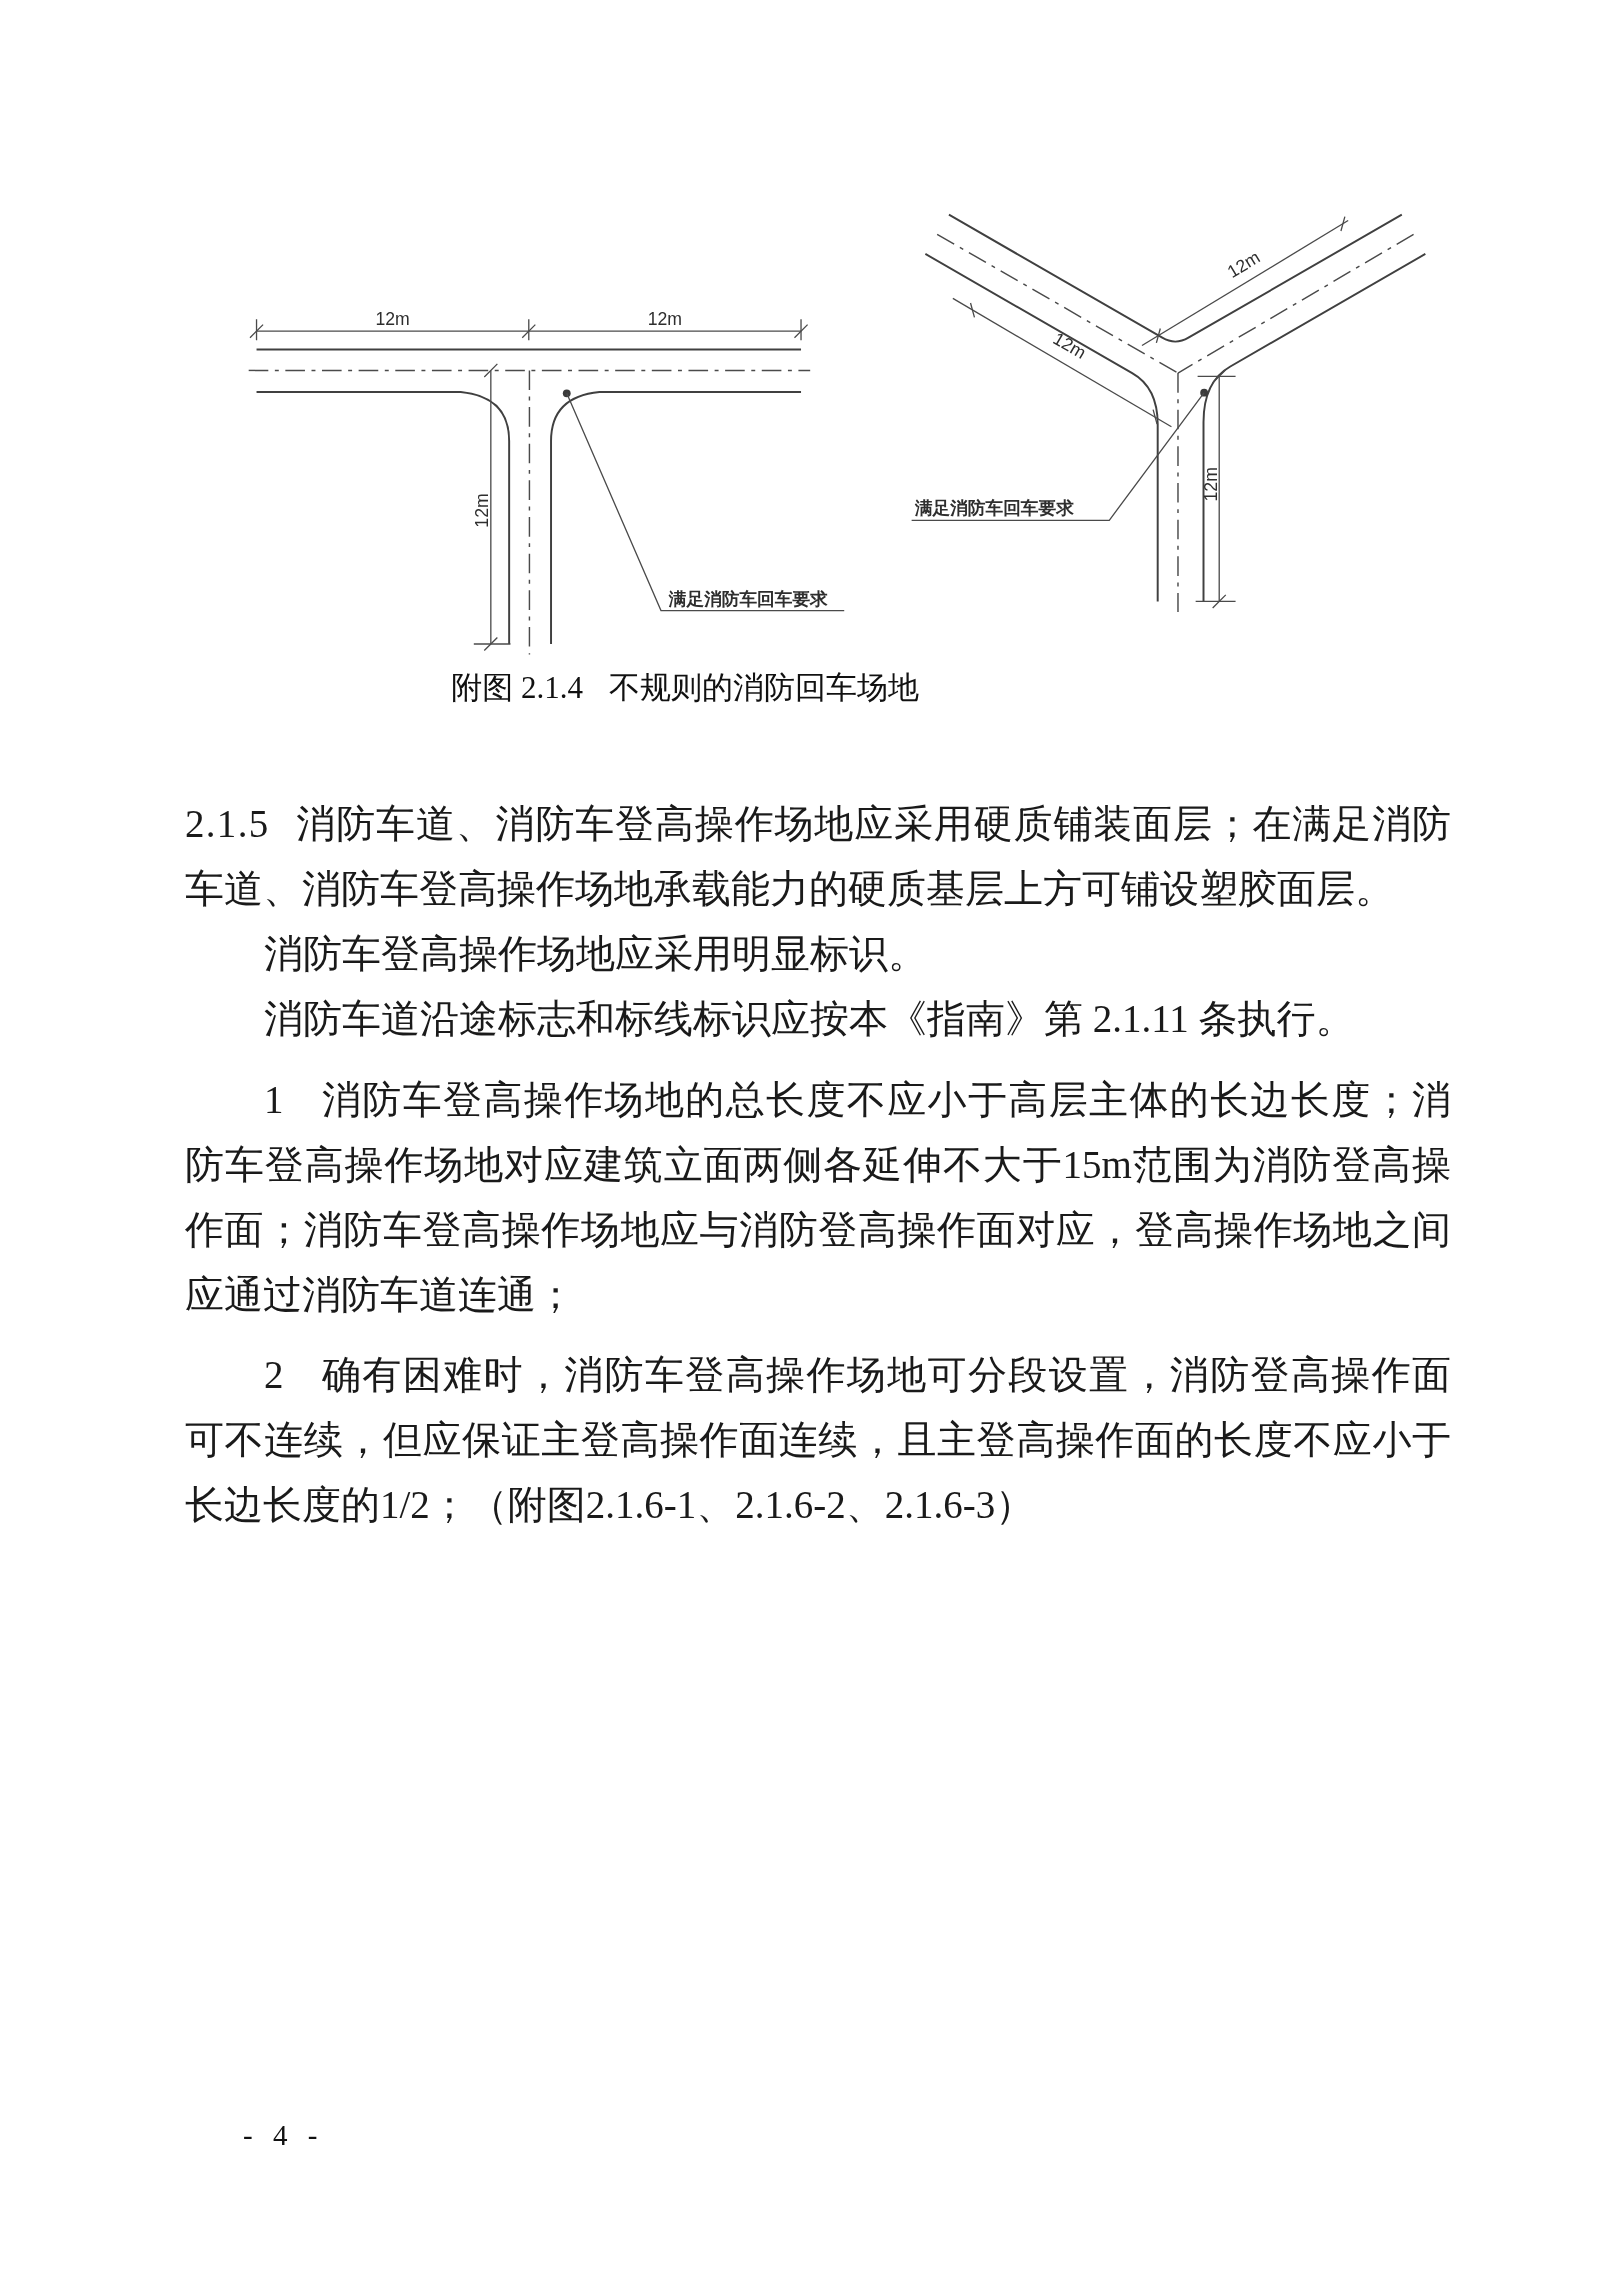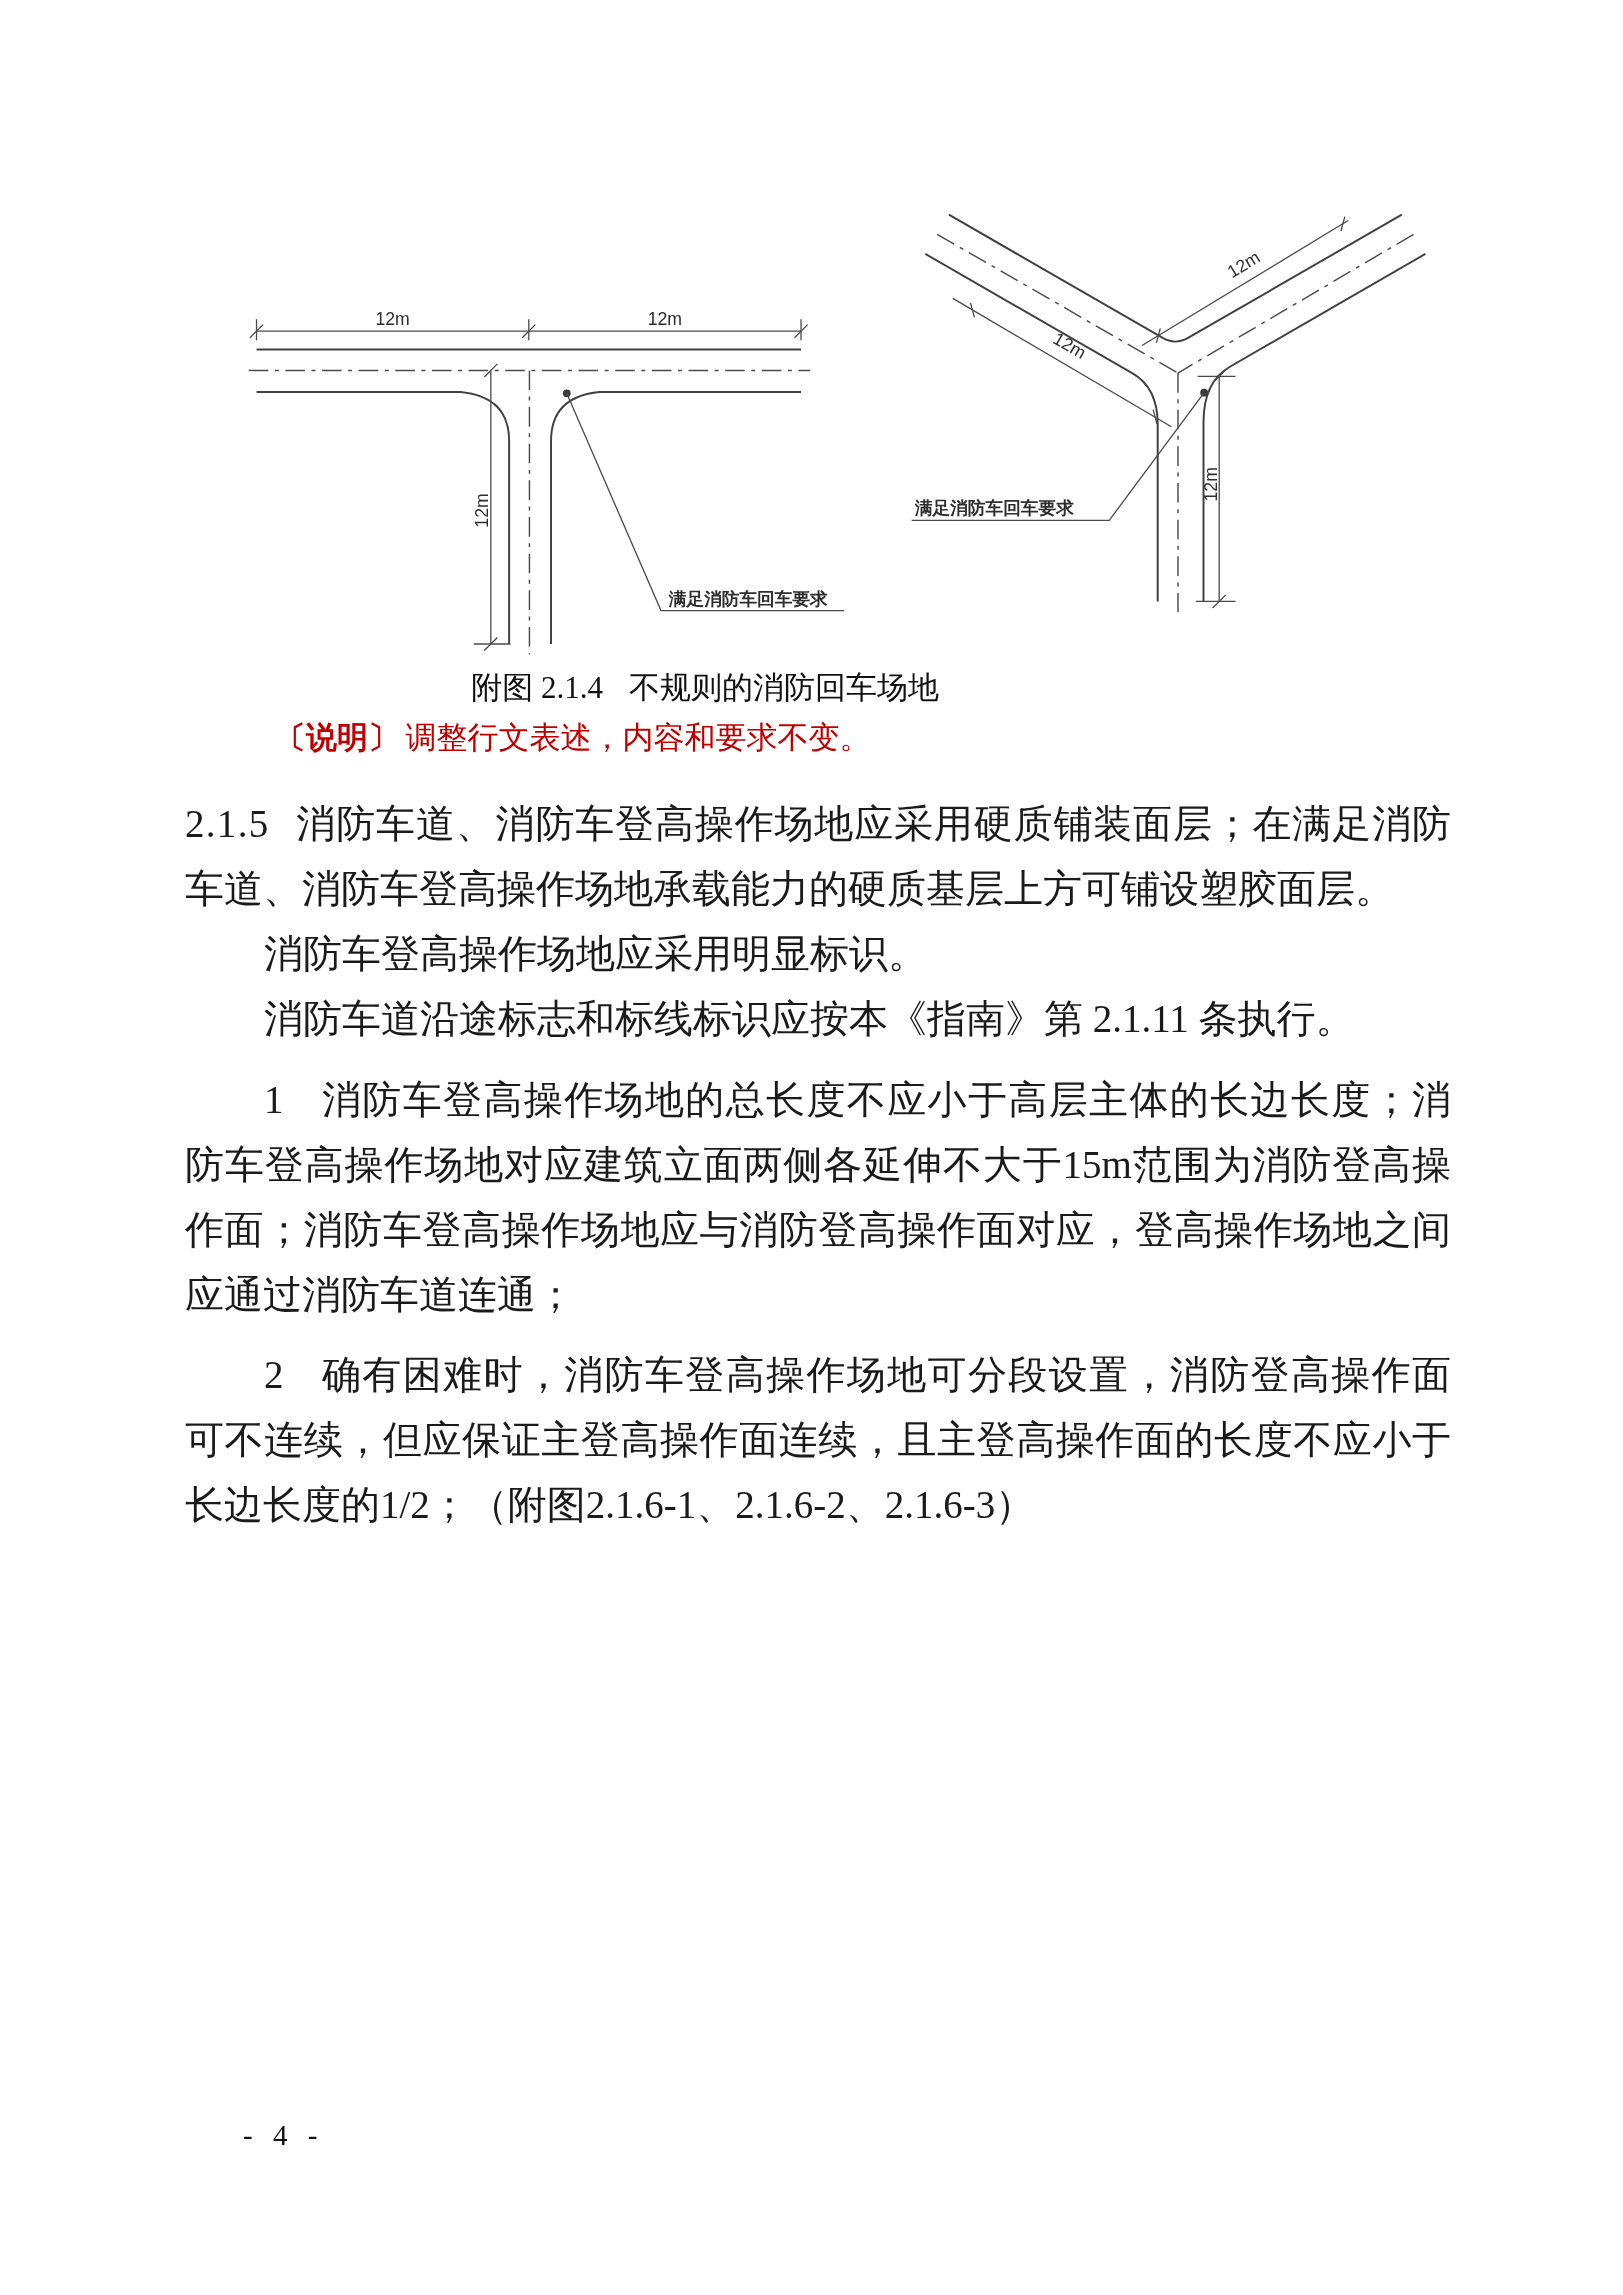--- a/index.html
+++ b/index.html
@@ -10,21 +10,21 @@
     font-family:"Liberation Serif","DejaVu Serif",serif;
     color:#1a1a1a;
     overflow:hidden;
   }
   svg text{font-family:"Liberation Sans","DejaVu Sans",sans-serif;fill:#2e2e2e;}
   .dline{stroke:#404040;stroke-width:3;fill:none;}
   .thin{stroke:#4a4a4a;stroke-width:2;fill:none;}
   .cline{stroke:#4a4a4a;stroke-width:2.2;fill:none;stroke-dasharray:30 10 6 10;}
   .caption{
     position:absolute;top:669px;left:0;width:1370px;
-    text-align:center;font-size:31px;line-height:37px;color:#111;padding-left:20px;
+    text-align:center;font-size:31px;line-height:37px;color:#111;
   }
   .cap-title{margin-left:26px;}
   .fig-note{
     position:absolute;top:719px;left:275px;
     font-size:31px;line-height:38px;color:#c00000;
   }
   .note-tag{font-weight:bold;margin-right:6.5px;}
   .body{
     position:absolute;top:791px;left:185px;width:1266px;
     font-size:39px;line-height:65px;text-align:justify;
@@ -119,23 +119,20 @@
       </g>
     </g>
   </svg>
 
   
   <div class="caption">
     <span>附图 2.1.4</span><span class="cap-title">不规则的消防回车场地</span>
   </div>
 
   
-  <div class="fig-note">
-    <span class="note-tag">〔说明〕</span><span>调整行文表述，内容和要求不变。</span>
-  </div>
 
   
   <div class="body">
     <p class="para hang">
       <span class="clause-num">2.1.5</span><span>消防车道、消防车登高操作场地应采用硬质铺装面层；在满足消防车道、消防车登高操作场地承载能力的硬质基层上方可铺设塑胶面层。</span>
     </p>
     <p class="para indent">消防车登高操作场地应采用明显标识。</p>
     <p class="para indent">消防车道沿途标志和标线标识应按本《指南》第 2.1.11 条执行。</p>
     <p class="para item">
       <span class="inum">1</span><span>消防车登高操作场地的总长度不应小于高层主体的长边长度；消防车登高操作场地对应建筑立面两侧各延伸不大于15m范围为消防登高操作面；消防车登高操作场地应与消防登高操作面对应，登高操作场地之间应通过消防车道连通；</span>

